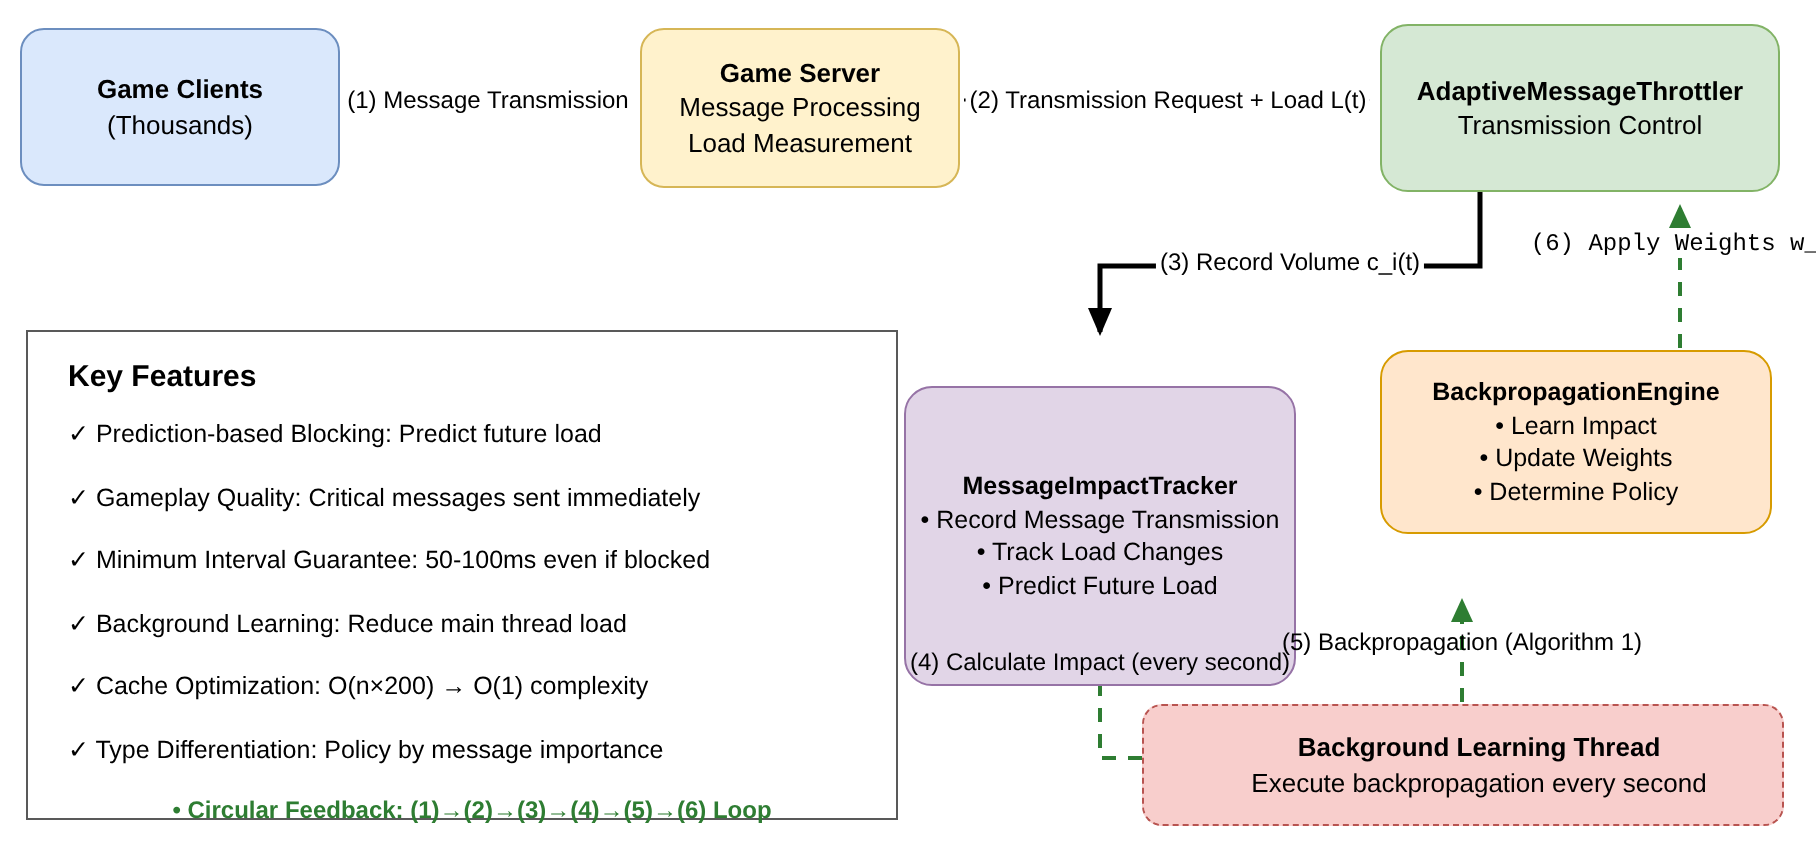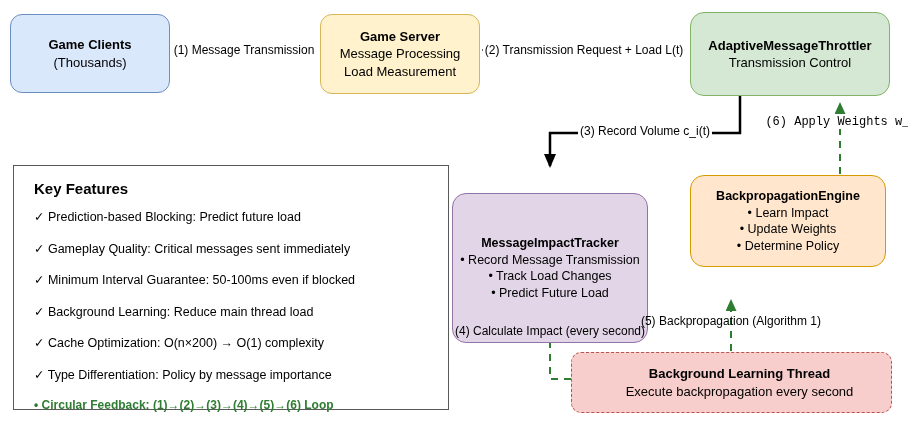--- a/index.html
+++ b/index.html
@@ -79,20 +79,21 @@
   .key-list { list-style: none; margin: 0; padding: 0; }
   .key-list li {
     font-size: 12.5px;
     margin: 0 0 16.5px 0;
     white-space: nowrap;
   }
   .key-list li.highlight {
     color: #2e7d32;
     font-weight: bold;
     font-size: 12px;
+    text-align: center;
   }
 </style>
 </head>
 <body>
 
 <div class="canvas">
 
   <svg class="edge-layer" viewBox="0 0 908 422">
     <defs>
       <marker id="arr-black-sm" markerWidth="8" markerHeight="8" refX="7" refY="4" orient="auto" markerUnits="userSpaceOnUse">

